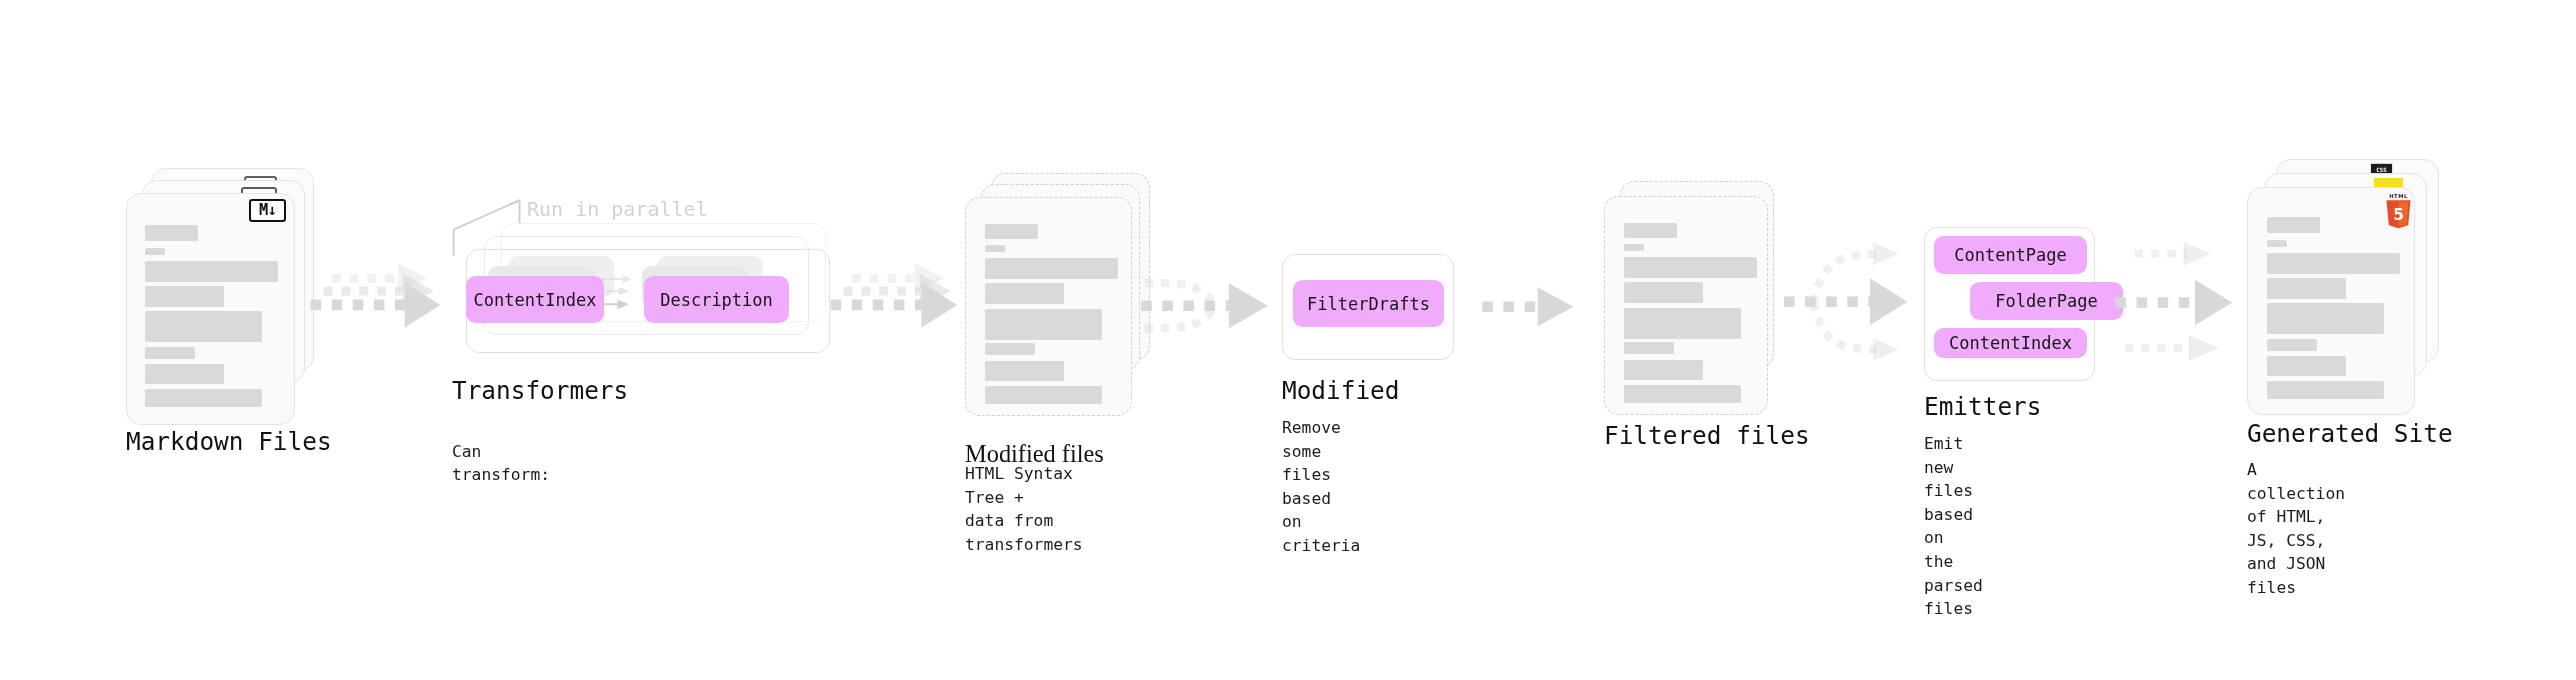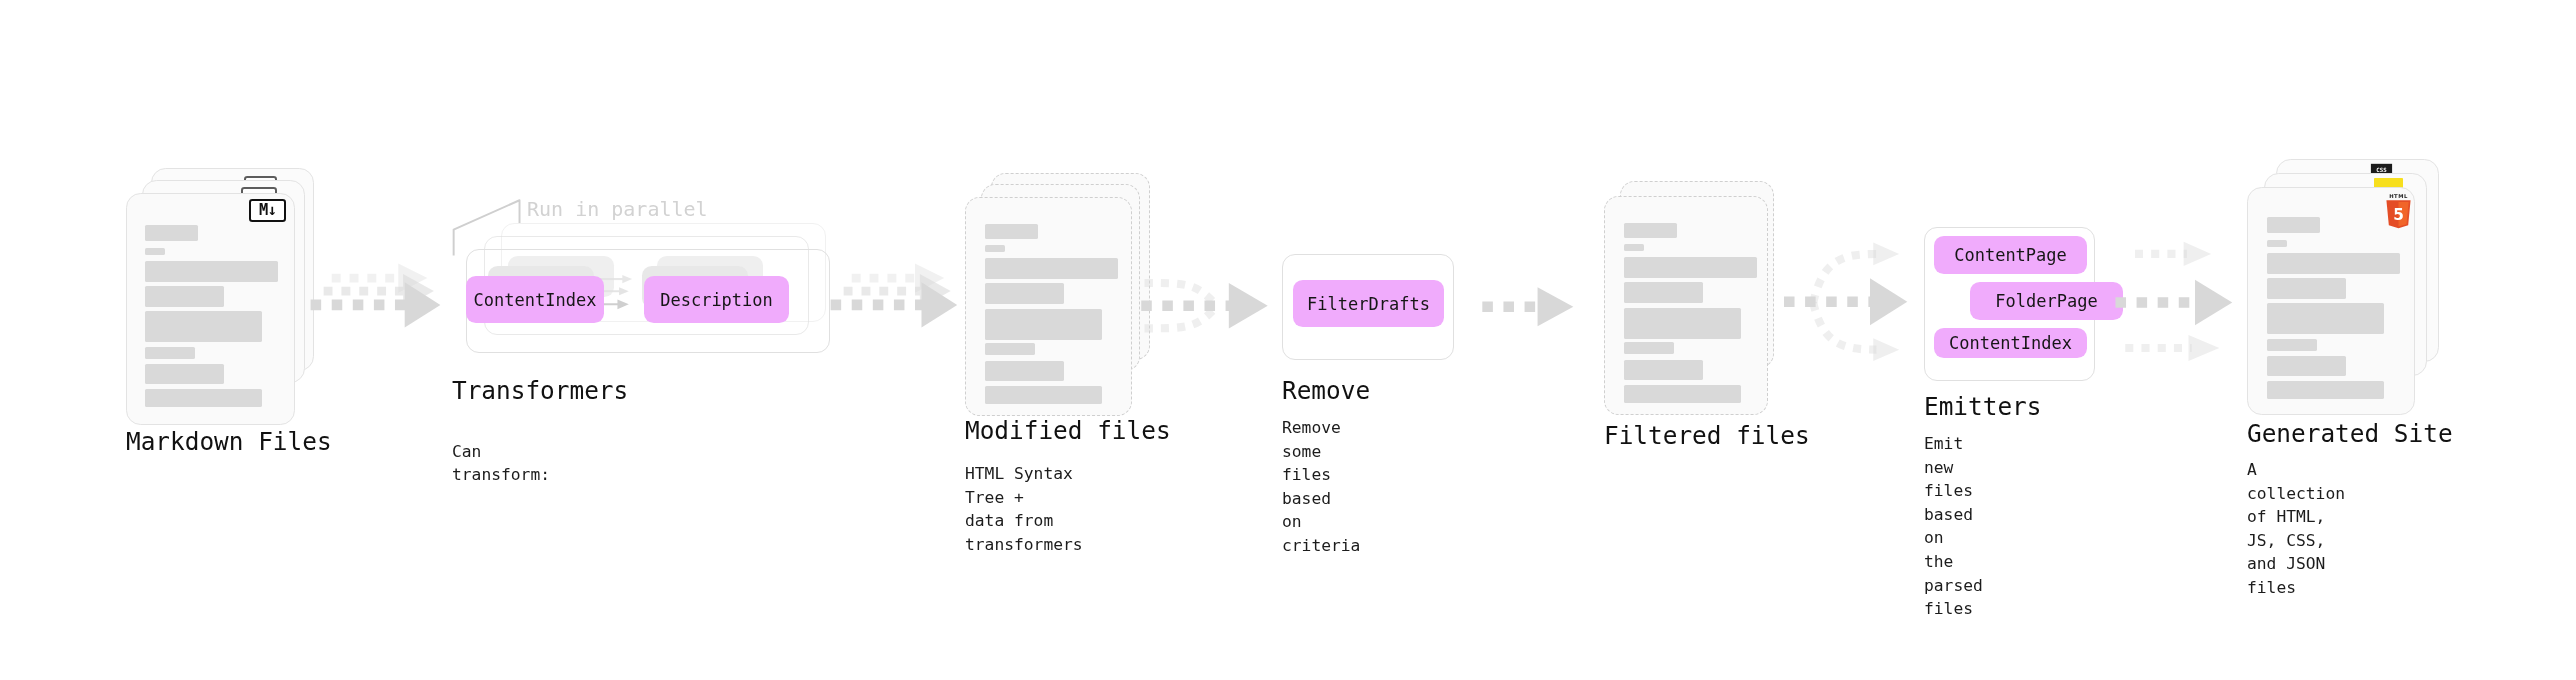--- a/index.html
+++ b/index.html
@@ -199,42 +199,42 @@
     <div class="card dashed" style="left:965px;top:197px;width:167px;height:219px;">
       <div class="bar" style="left:18.7px;top:26px;width:53px;height:14.6px;"></div>
       <div class="bar" style="left:18.7px;top:47px;width:20.3px;height:7.3px;"></div>
       <div class="bar" style="left:18.7px;top:60px;width:133px;height:21px;"></div>
       <div class="bar" style="left:18.7px;top:85px;width:79px;height:21px;"></div>
       <div class="bar" style="left:18.7px;top:111px;width:117px;height:31px;"></div>
       <div class="bar" style="left:18.7px;top:145px;width:50px;height:12.2px;"></div>
       <div class="bar" style="left:18.7px;top:163px;width:79px;height:20.3px;"></div>
       <div class="bar" style="left:18.7px;top:188px;width:117px;height:18px;"></div>
     </div>
-    <div class="title" style="left:965px;top:416px;">Modified files</div>
+    <div class="title" style="left:965px;top:440px;font-family:Liberation Serif, serif;">Modified files</div>
     <div class="sub" style="left:965px;top:462px;">HTML Syntax Tree +
 data from transformers</div>
   </div>
 
   <svg style="left:1138px;top:260px;width:150px;height:110px;" width="150" height="110" viewBox="0 0 185 135">
     <g fill="none" stroke="#d8d8d8" stroke-width="10" stroke-dasharray="10 10" opacity="0.4">
       <path d="M8 28 C 60 28, 72 28, 96 55"></path>
     </g>
     <g fill="none" stroke="#d8d8d8" stroke-width="10" stroke-dasharray="10 10" opacity="0.4">
       <path d="M8 84 C 60 84, 72 84, 96 58"></path>
     </g>
     <g fill="none" stroke="#d8d8d8" stroke-width="13" stroke-dasharray="13 13" opacity="1">
       <line x1="4" y1="56" x2="118" y2="56"></line>
     </g>
     <polygon points="112,28 160,56 112,84" fill="#d8d8d8"></polygon>
   </svg>
 
   <div class="node">
     <div class="group" style="left:1282px;top:254px;width:172px;height:106px;"></div>
     <div class="chip" style="left:1293px;top:280px;width:151px;height:47px;">FilterDrafts</div>
-    <div class="title" style="left:1282px;top:376px;">Remove</div>
+    <div class="title" style="left:1282px;top:376px;">Modified</div>
     <div class="sub" style="left:1282px;top:416px;">Remove some files based
 on criteria</div>
   </div>
 
   <svg style="left:1479px;top:284px;width:122px;height:65px;" width="122" height="65" viewBox="0 0 150 80">
     <g stroke="#d8d8d8" stroke-width="13" stroke-dasharray="13 13">
       <line x1="4" y1="28" x2="80" y2="28"></line>
     </g>
     <polygon points="72,4 116,28 72,52" fill="#d8d8d8"></polygon>
   </svg>

